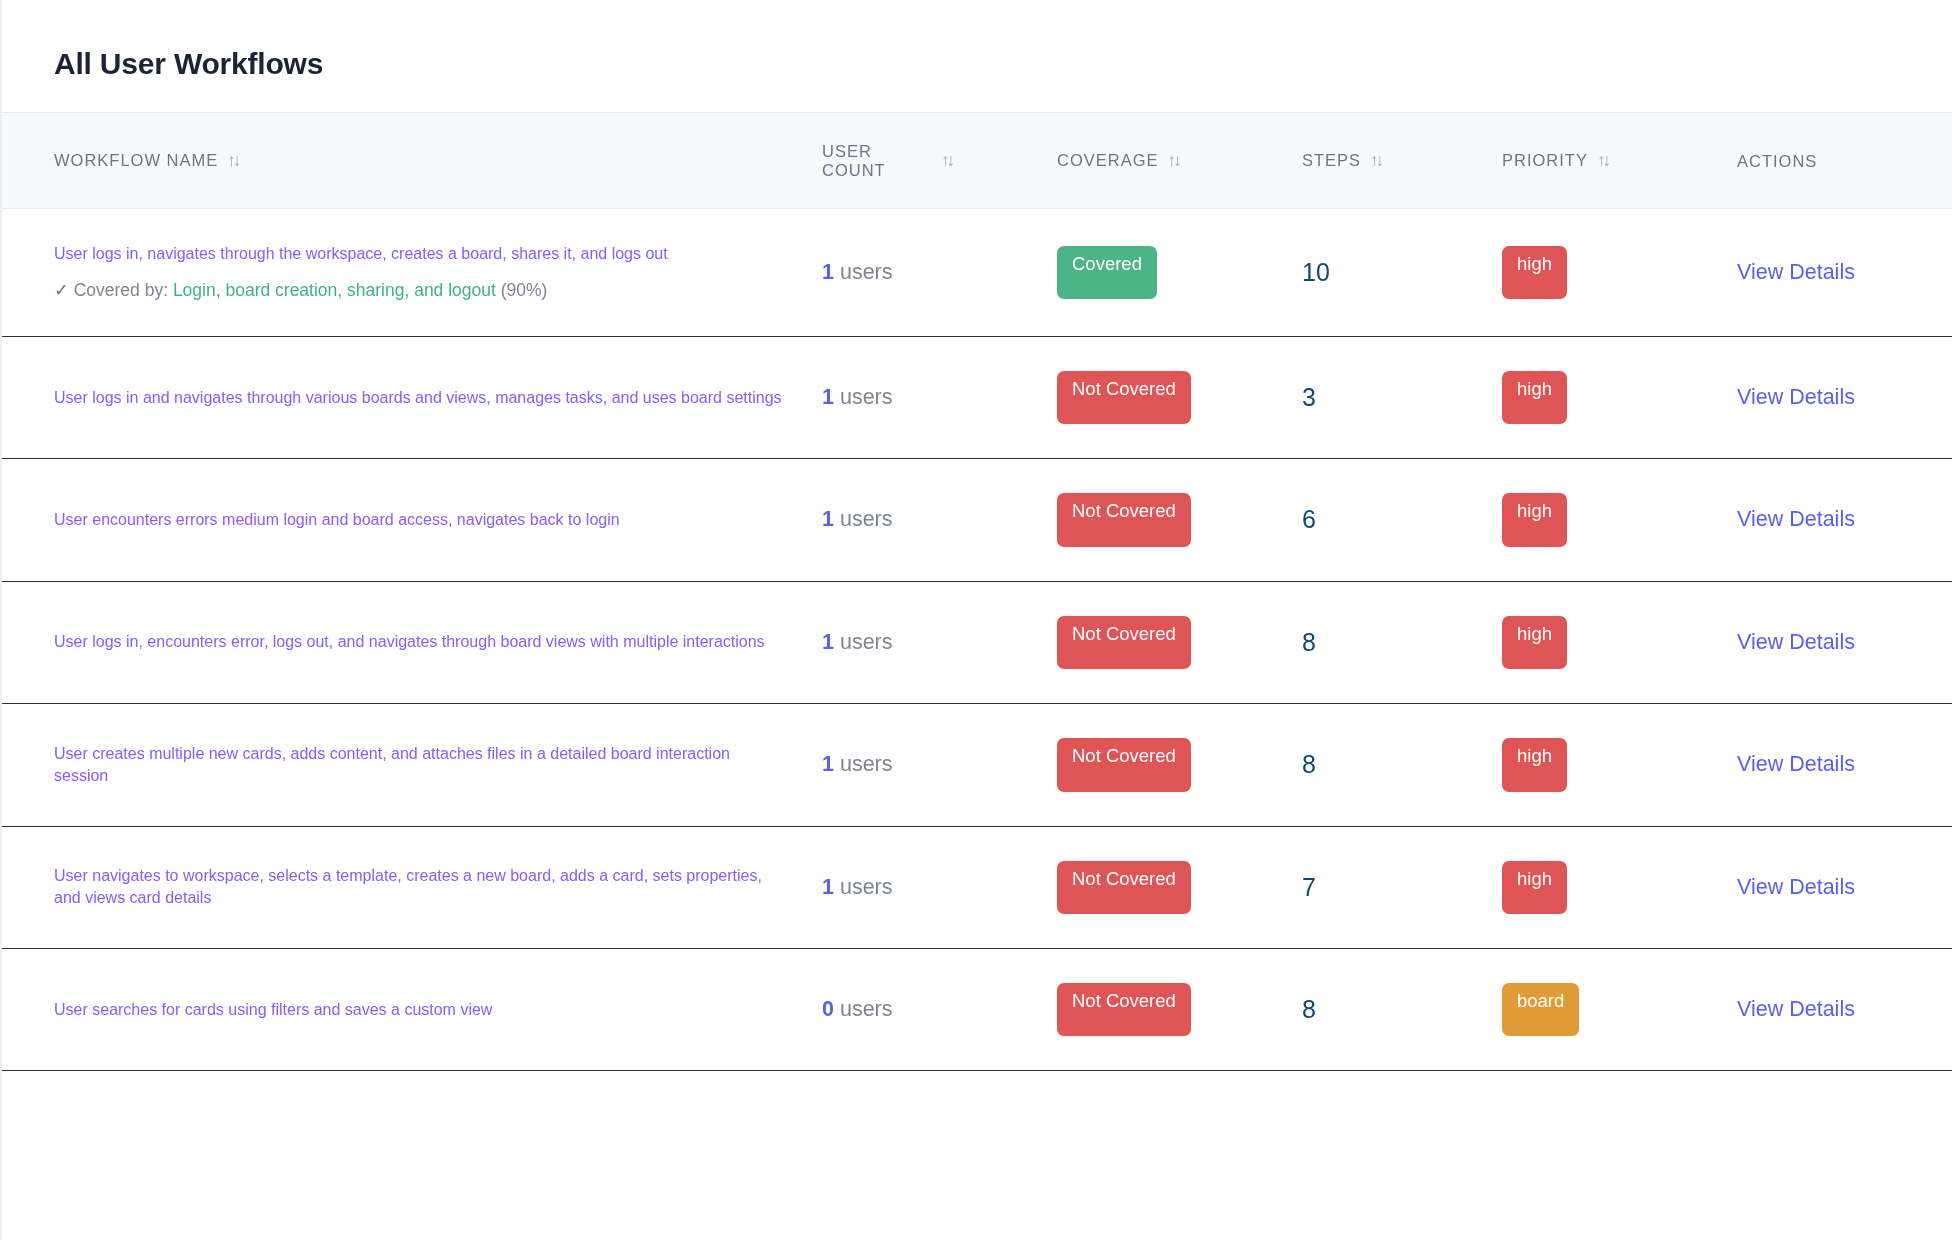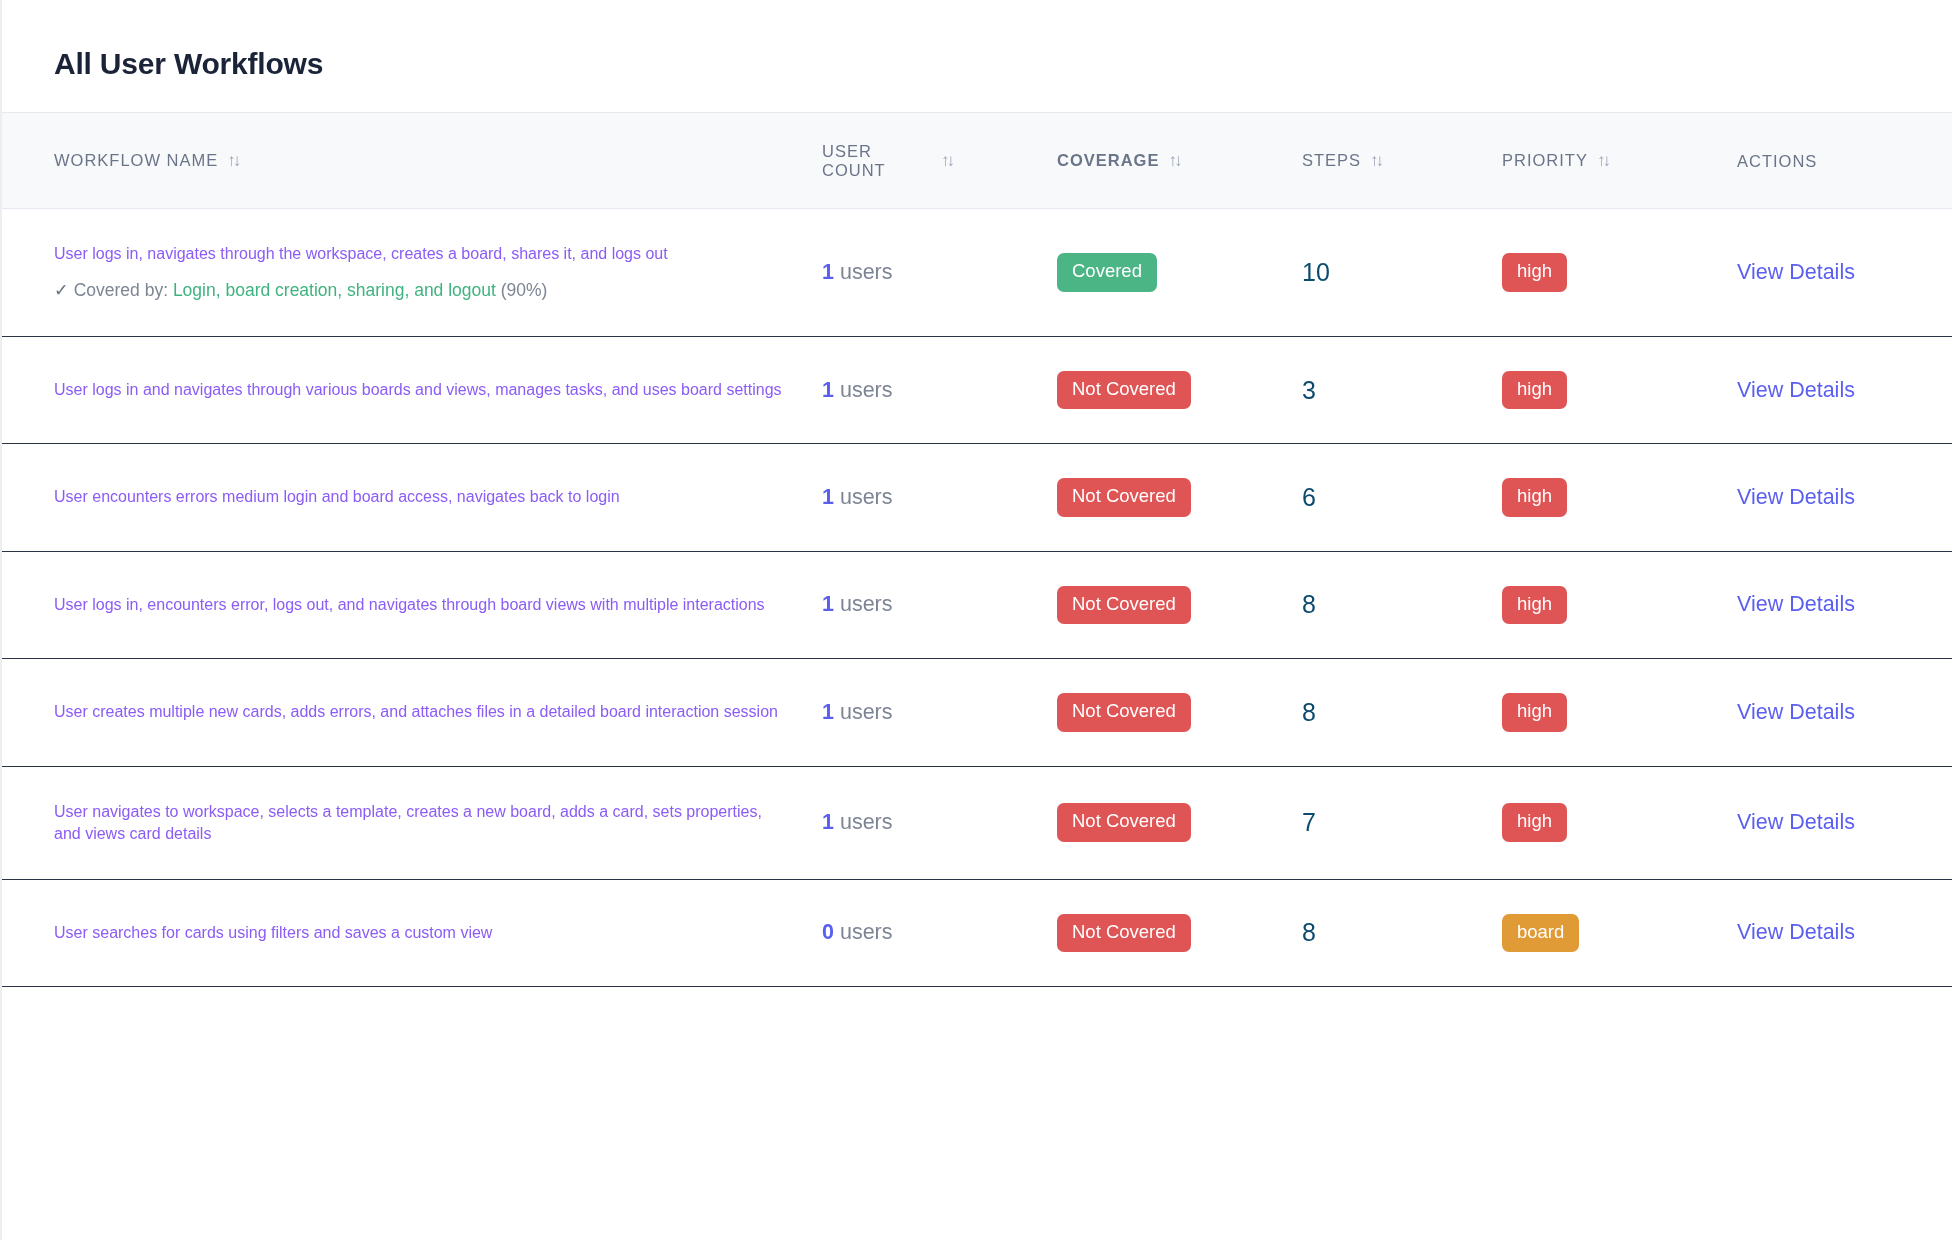--- a/index.html
+++ b/index.html
@@ -51,21 +51,21 @@
     font-weight: normal;
     letter-spacing: 1.0px;
     color: #6b7589;
     text-transform: uppercase;
     padding: 26px 0 26px 0;
     vertical-align: middle;
     height: 96px;
   }
   th.c-name   { width: 820px; padding-left: 52px; }
   th.c-users  { width: 235px; }
-  th.c-cov    { width: 245px; font-weight: bold; }
+  th.c-cov    { width: 245px; }
   th.c-steps  { width: 200px; }
   th.c-prio   { width: 235px; }
   th.c-act    { width: 217px; }
 
   .hdr-wrap { display: inline-block; max-width: 110px; vertical-align: middle; }
   .sort-icon {
     display: inline-block;
     margin-left: 9px;
     color: #9aa3b4;
     font-size: 17px;
@@ -100,21 +100,21 @@
   .wf-sub .pct { color: #7d8594; }
 
   .users-cell { font-size: 21.5px; color: #7d8594; white-space: nowrap; }
   .users-cell .num { color: #5a5ff0; font-weight: bold; }
 
   .badge {
     display: inline-block;
     border-radius: 7px;
     color: #ffffff;
     font-size: 18.5px;
-    padding: 8px 15px 11px 15px;
+    padding: 8px 15px 26px 15px;
     line-height: 1.05;
     white-space: nowrap;
   }
   .badge.covered     { background: #4cb585; }
   .badge.not-covered { background: #df5455; }
   .badge.high        { background: #df5455; }
   .badge.medium      { background: #e09b37; }
 
   .steps-cell { font-size: 25px; color: #0c4a6e; }
   .view-link {
@@ -193,21 +193,21 @@
             <div class="wf-name">User logs in, encounters error, logs out, and navigates through board views with multiple interactions</div>
           </td>
           <td><span class="users-cell"><span class="num">1</span><span> users</span></span></td>
           <td><span class="badge not-covered">Not Covered</span></td>
           <td><span class="steps-cell">8</span></td>
           <td><span class="badge high">high</span></td>
           <td><span class="view-link">View Details</span></td>
         </tr>
         <tr>
           <td class="c-name">
-            <div class="wf-name">User creates multiple new cards, adds errors, and attaches files in a detailed board interaction session</div>
+            <div class="wf-name">User creates multiple new cards, adds content, and attaches files in a detailed board interaction session</div>
           </td>
           <td><span class="users-cell"><span class="num">1</span><span> users</span></span></td>
           <td><span class="badge not-covered">Not Covered</span></td>
           <td><span class="steps-cell">8</span></td>
           <td><span class="badge high">high</span></td>
           <td><span class="view-link">View Details</span></td>
         </tr>
         <tr>
           <td class="c-name">
             <div class="wf-name">User navigates to workspace, selects a template, creates a new board, adds a card, sets properties, and views card details</div>

